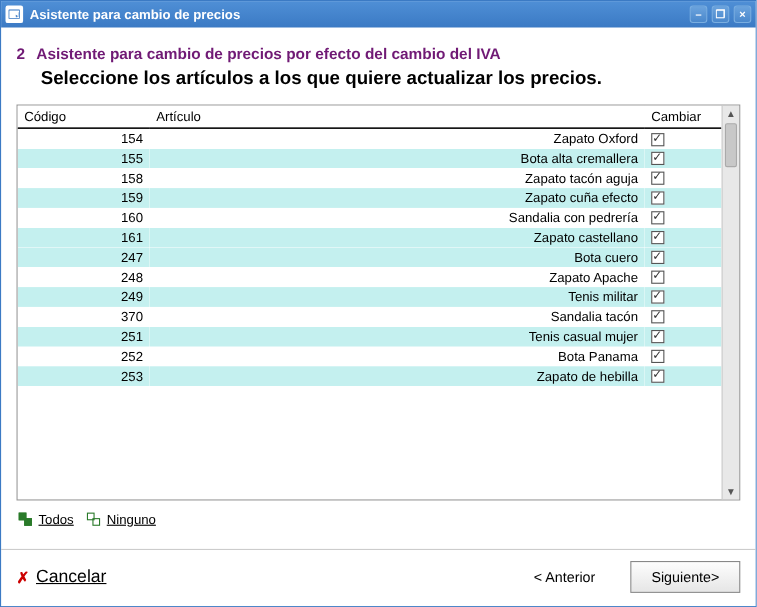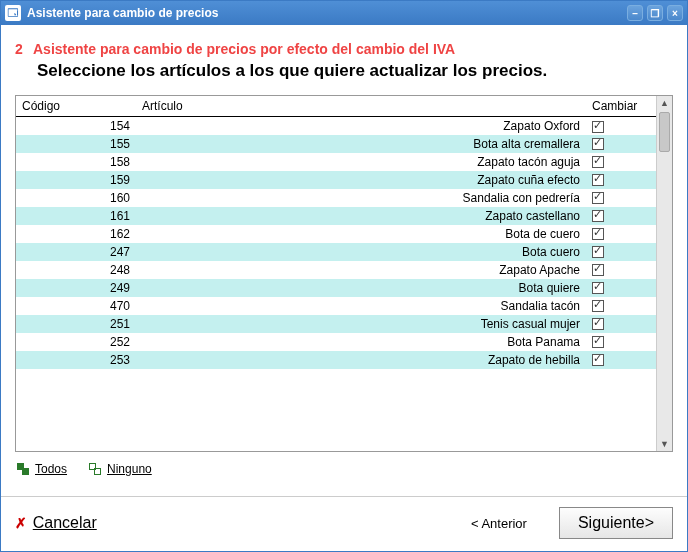--- a/index.html
+++ b/index.html
@@ -62,21 +62,21 @@
   display: flex;
   flex-direction: column;
   overflow: hidden;
 }
 .step-header {
   padding: 4px 0 10px 0;
 }
 .step-header .step-title {
   font-size: 14px;
   font-weight: bold;
-  color: #ef4444;
+  color: #701a75;
   margin-bottom: 4px;
 }
 .step-header .step-num {
   display: inline-block;
   width: 18px;
 }
 .step-header .step-sub {
   font-size: 17px;
   font-weight: bold;
   color: #000;
@@ -160,21 +160,21 @@
   display: flex;
   align-items: center;
   justify-content: center;
   font-size: 9px;
   color: #555;
 }
 .vscroll .arrow.up { top: 0; }
 .vscroll .arrow.down { bottom: 0; }
 .sel-row {
   display: flex;
-  gap: 22px;
+  gap: 12px;
   padding: 10px 2px 8px 2px;
   align-items: center;
   text-align: center;
 }
 .sel-btn {
   display: flex;
   align-items: center;
   gap: 6px;
   cursor: pointer;
   font-size: 12px;
@@ -226,21 +226,21 @@
   display: flex;
   gap: 26px;
   align-items: center;
 }
 .nav .prev {
   font-size: 13px;
   cursor: pointer;
   padding: 4px 6px;
 }
 .nav .next {
-  font-size: 16px;
+  font-size: 13px;
   cursor: pointer;
   padding: 6px 18px;
   border: 1px solid #888;
   background: linear-gradient(to bottom, #fdfdfd, #e6e6e6);
 }
 </style>
 </head>
 <body>
 
 <div class="window">
@@ -296,42 +296,37 @@
               <tr>
                 <td>160</td>
                 <td>Sandalia con pedrería</td>
                 <td class="col-change"><span class="chk checked"></span></td>
               </tr>
               <tr class="alt">
                 <td>161</td>
                 <td>Zapato castellano</td>
                 <td class="col-change"><span class="chk checked"></span></td>
               </tr>
-              <tr>
-                <td>162</td>
-                <td>Bota de cuero</td>
-                <td class="col-change"><span class="chk checked"></span></td>
-              </tr>
               <tr class="alt">
                 <td>247</td>
                 <td>Bota cuero</td>
                 <td class="col-change"><span class="chk checked"></span></td>
               </tr>
               <tr>
                 <td>248</td>
                 <td>Zapato Apache</td>
                 <td class="col-change"><span class="chk checked"></span></td>
               </tr>
               <tr class="alt">
                 <td>249</td>
-                <td>Bota quiere</td>
-                <td class="col-change"><span class="chk checked"></span></td>
-              </tr>
-              <tr>
-                <td>470</td>
+                <td>Tenis militar</td>
+                <td class="col-change"><span class="chk checked"></span></td>
+              </tr>
+              <tr>
+                <td>370</td>
                 <td>Sandalia tacón</td>
                 <td class="col-change"><span class="chk checked"></span></td>
               </tr>
               <tr class="alt">
                 <td>251</td>
                 <td>Tenis casual mujer</td>
                 <td class="col-change"><span class="chk checked"></span></td>
               </tr>
               <tr>
                 <td>252</td>

